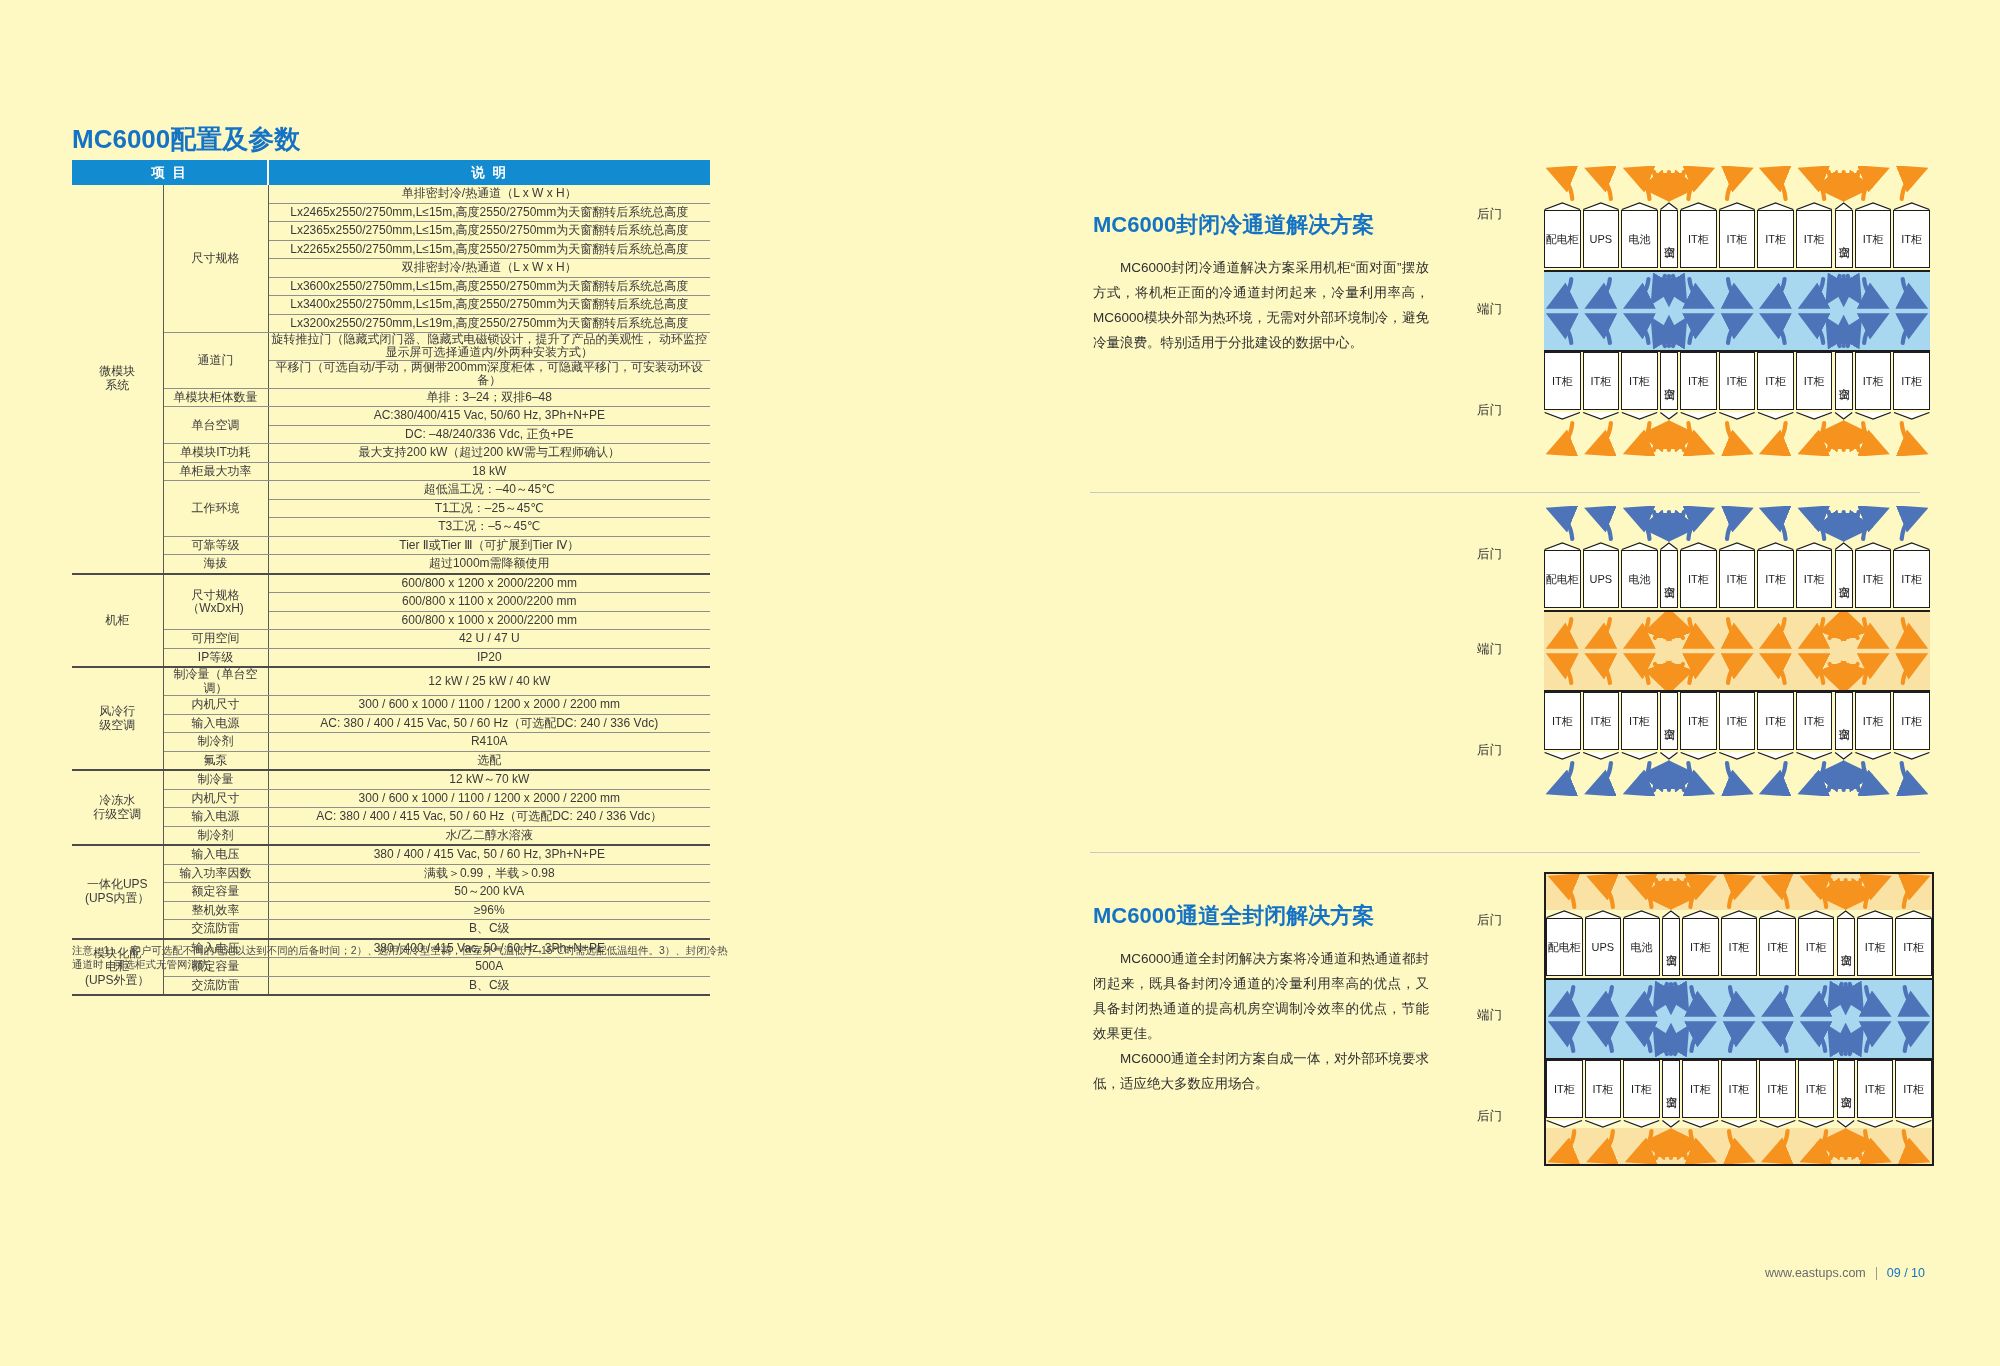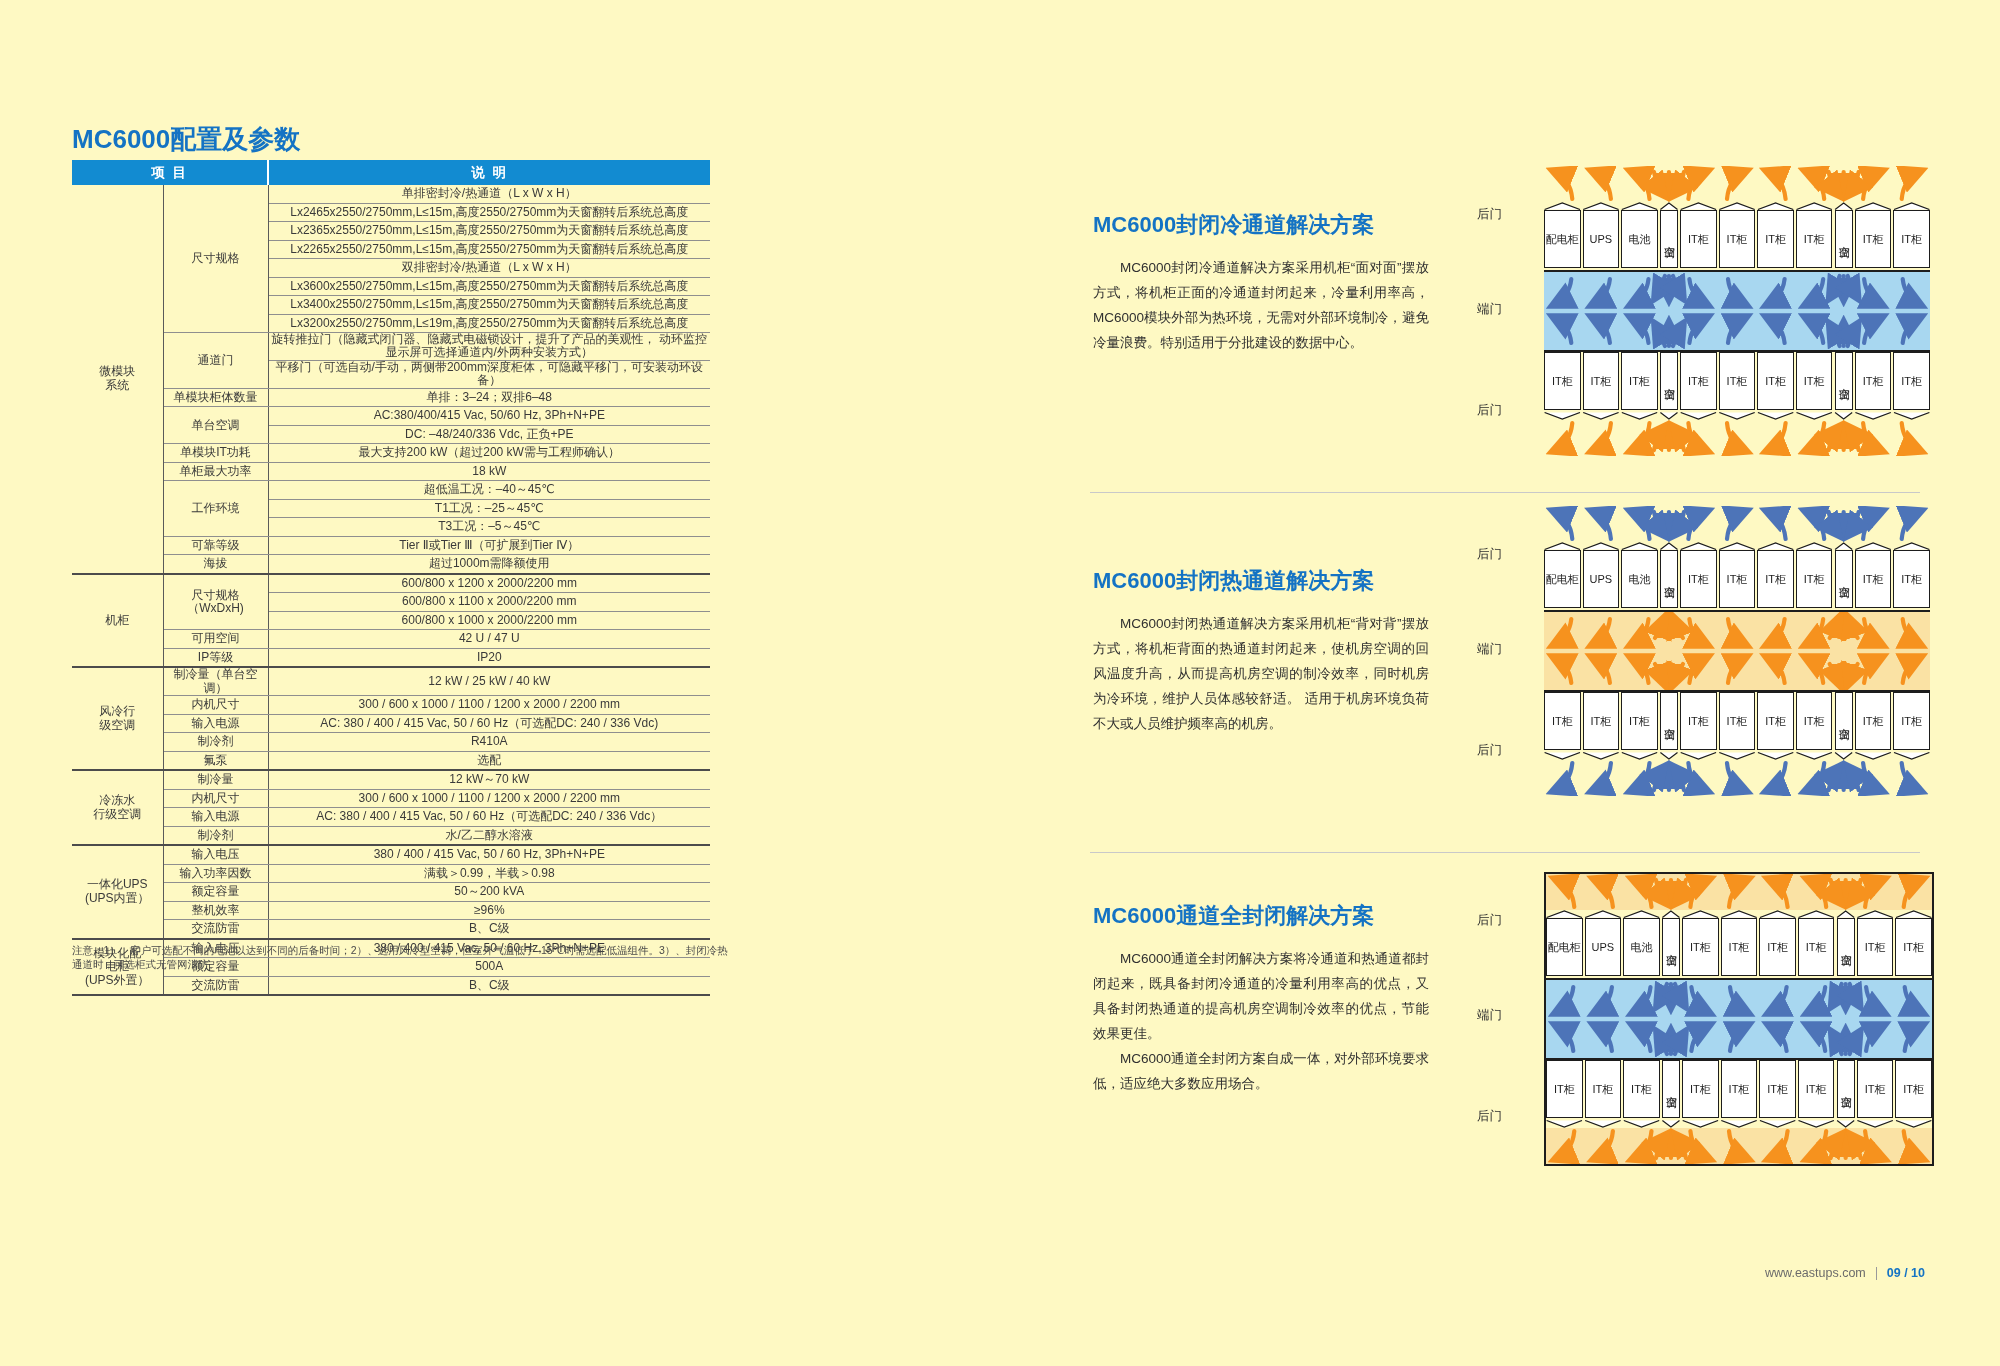--- a/index.html
+++ b/index.html
@@ -31,21 +31,21 @@
   .rackrow{position:relative;height:60px;}
   .rack{position:absolute;top:0;height:58px;border:1.2px solid #1d1d1d;background:#fff;box-sizing:border-box;
         display:flex;align-items:center;justify-content:center;font-size:11px;color:#1d1d1d;letter-spacing:0;}
   .rack.vert{writing-mode:vertical-rl;letter-spacing:2px;}
   .band-hot{background:#fae2a4;}
   .channel{position:relative;border-top:2px solid #1d1d1d;border-bottom:2px solid #1d1d1d;box-sizing:content-box;}
   .enclosed{border:2px solid #1d1d1d;}
   
   .footer{position:absolute;top:1266px;right:75px;display:flex;align-items:center;gap:10px;font-size:12.5px;color:#6b6b6b;}
   .footer .sep{width:1px;height:13px;background:#9a9a9a;}
-  .footer .pageno{color:#1473c4;font-weight:bold;}
+  .footer .pageno{color:#1473c4;font-weight:normal;}
 </style>
 </head>
 <body>
 
 <div class="page">
 
   <h1 class="page-title">MC6000配置及参数</h1>
 
   <div class="spec-table-wrap" id="spec-table">
       <table class="spec">
@@ -229,26 +229,20 @@
   <div class="table-note">注意：1）、客户可选配不同的电池以达到不同的后备时间；2）、选用风冷型空调，但室外气温低于–15℃时需选配低温组件。3）、封闭冷热通道时，可选柜式无管网消防。</div>
 
   <div class="sol" style="left:1093px;top:210px;">
     <h2>MC6000封闭冷通道解决方案</h2>
     <div class="paras">
         <p>MC6000封闭冷通道解决方案采用机柜“面对面”摆放方式，将机柜正面的冷通道封闭起来，冷量利用率高， MC6000模块外部为热环境，无需对外部环境制冷，避免冷量浪费。特别适用于分批建设的数据中心。</p>
       </div>
   </div>
   <div class="divider" style="top:492px;"></div>
 
-  <div class="sol" style="left:1093px;top:566px;">
-    <h2>MC6000封闭热通道解决方案</h2>
-    <div class="paras">
-        <p>MC6000封闭热通道解决方案采用机柜“背对背”摆放方式，将机柜背面的热通道封闭起来，使机房空调的回风温度升高，从而提高机房空调的制冷效率，同时机房为冷环境，维护人员体感较舒适。 适用于机房环境负荷不大或人员维护频率高的机房。</p>
-      </div>
-  </div>
   <div class="divider" style="top:852px;"></div>
 
   <div class="sol" style="left:1093px;top:901px;">
     <h2>MC6000通道全封闭解决方案</h2>
     <div class="paras">
         <p>MC6000通道全封闭解决方案将冷通道和热通道都封闭起来，既具备封闭冷通道的冷量利用率高的优点，又具备封闭热通道的提高机房空调制冷效率的优点，节能效果更佳。</p>
         <p>MC6000通道全封闭方案自成一体，对外部环境要求低，适应绝大多数应用场合。</p>
       </div>
   </div>
 

